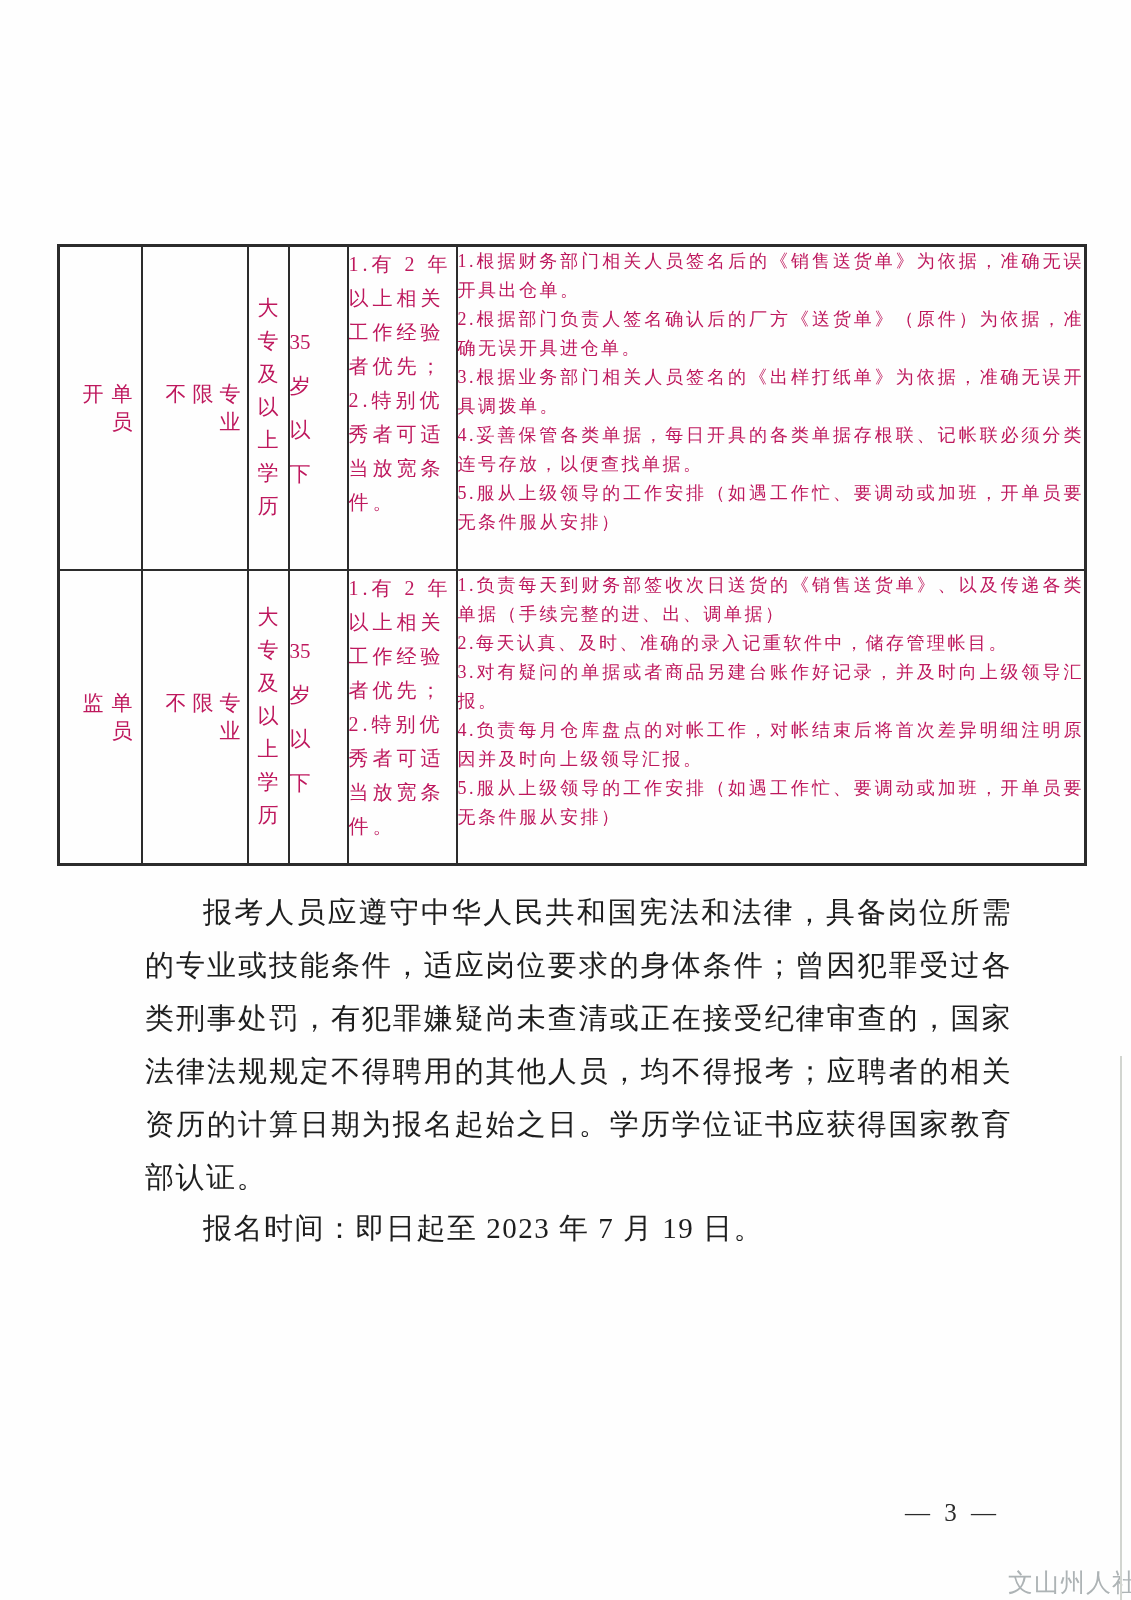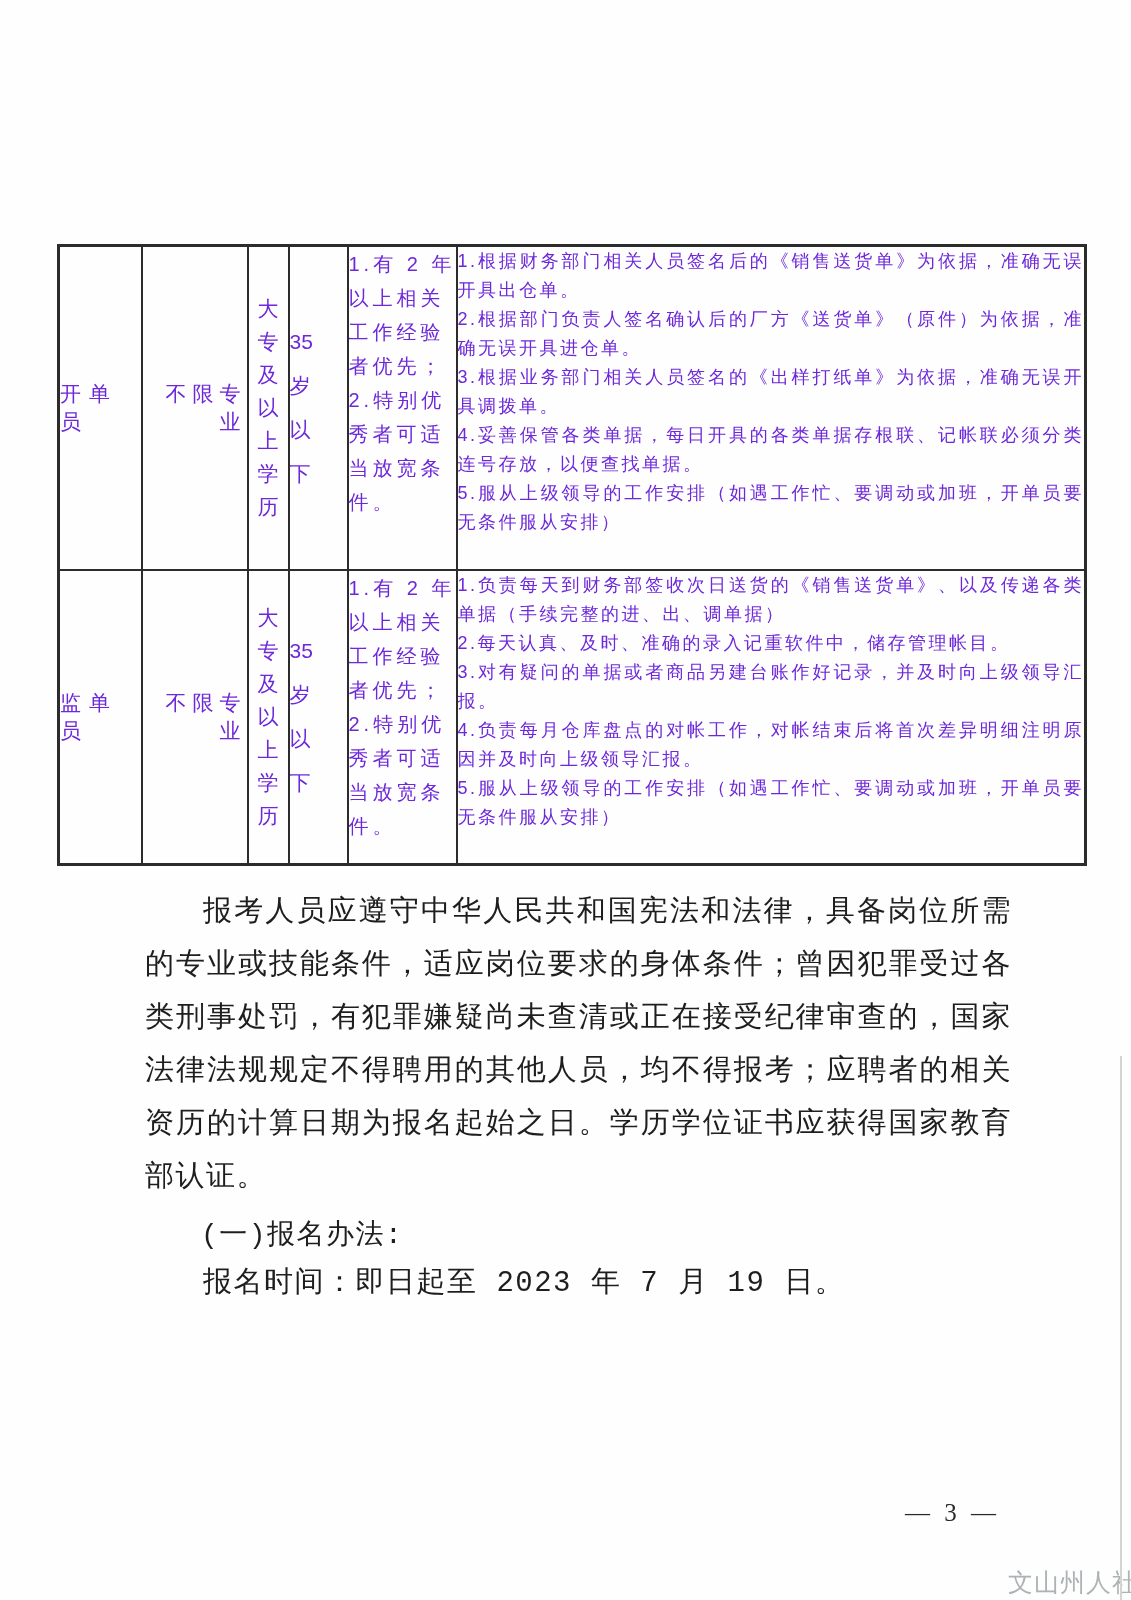--- a/index.html
+++ b/index.html
@@ -10,37 +10,37 @@
   }
   
   table.job-table{
     position:absolute;left:57px;top:244px;width:1030px;
     border-collapse:collapse;table-layout:fixed;
   }
   table.job-table,table.job-table td{border:2px solid #2c2c2c;}
   table.job-table{border-width:3px;}
   table.job-table td{overflow:hidden;padding:0;}
   .ink{
-    color:#6d28d9;
-    font-family:Liberation Sans, sans-serif;
+    color:#be185d;
+    font-family:Liberation Serif, serif;
   }
-  td.c-pos{ text-align:left;vertical-align:middle;font-size:21px;letter-spacing:8px;padding-left:8px;}
+  td.c-pos{ text-align:right;vertical-align:middle;font-size:21px;letter-spacing:8px;padding-left:8px;}
   td.c-major{text-align:right;vertical-align:middle;font-size:21px;letter-spacing:6px;padding-left:6px;}
   td.c-edu{ text-align:center;vertical-align:middle;font-size:21px;line-height:33px;white-space:pre-line;}
   td.c-age{ text-align:left;vertical-align:middle;font-size:21px;line-height:44px;white-space:pre-line;}
   td.c-cond{vertical-align:top;font-size:20px;line-height:34px;letter-spacing:4px;
             white-space:pre-line;padding:18px 4px 0 12px;}
   td.c-duty{vertical-align:top;font-size:18px;line-height:29px;letter-spacing:2.5px;
             white-space:pre-line;padding:5px 10px 0 10px;text-align:justify;}
   
   .body-text{
     position:absolute;left:145px;top:886px;width:867px;
     font-size:29px;letter-spacing:1.5px;
   }
-  .body-text p{margin:0;line-height:53px;text-align:justify;text-indent:2em;font-family:Liberation Mono, monospace;}
+  .body-text p{margin:0;line-height:53px;text-align:justify;text-indent:2em;}
   .section-heading{
     margin:0;line-height:55px;font-size:31px;font-weight:bold;
     font-family:"Liberation Sans","DejaVu Sans",sans-serif;
     text-indent:2em;letter-spacing:2px;
   }
   .subsection{margin-top:8px !important;line-height:48px !important;font-size:28px;text-align:left !important;}
   .signup-time{line-height:48px !important;text-align:left;}
   .method-para{margin-top:4px !important;}
   
   .page-number{
@@ -125,21 +125,20 @@
 2.每天认真、及时、准确的录入记重软件中，储存管理帐目。
 3.对有疑问的单据或者商品另建台账作好记录，并及时向上级领导汇报。
 4.负责每月仓库盘点的对帐工作，对帐结束后将首次差异明细注明原因并及时向上级领导汇报。
 5.服从上级领导的工作安排（如遇工作忙、要调动或加班，开单员要无条件服从安排）</td>
     </tr>
   </tbody>
     </table>
 
   <div class="body-text">
     <p>报考人员应遵守中华人民共和国宪法和法律，具备岗位所需的专业或技能条件，适应岗位要求的身体条件；曾因犯罪受过各类刑事处罚，有犯罪嫌疑尚未查清或正在接受纪律审查的，国家法律法规规定不得聘用的其他人员，均不得报考；应聘者的相关资历的计算日期为报名起始之日。学历学位证书应获得国家教育部认证。</p>
-    <p class="subsection">(一)报名办法:</p>
     <p class="signup-time">报名时间：即日起至 2023 年 7 月 19 日。</p>
   </div>
 
   <div class="page-number">— 3 —</div>
   <div class="watermark">文山州人社网</div>
   <div class="scan-line"></div>
 
 </div>
 
 </body></html>

